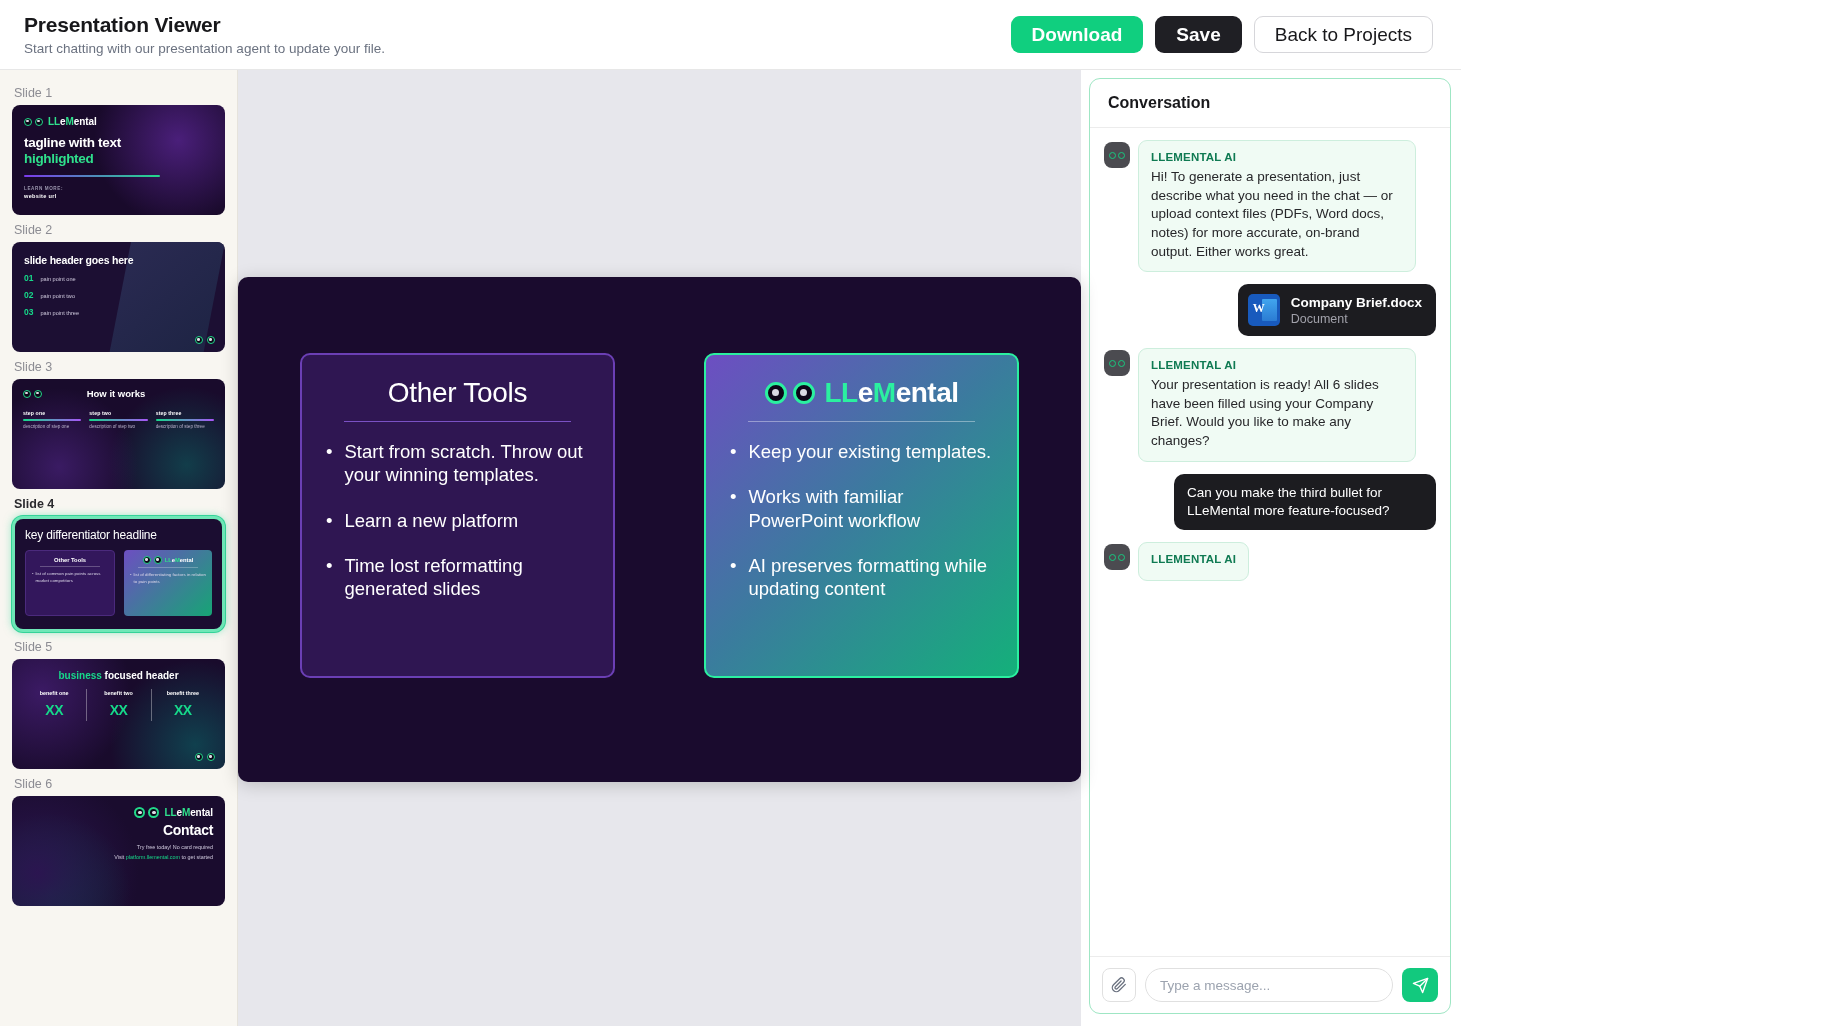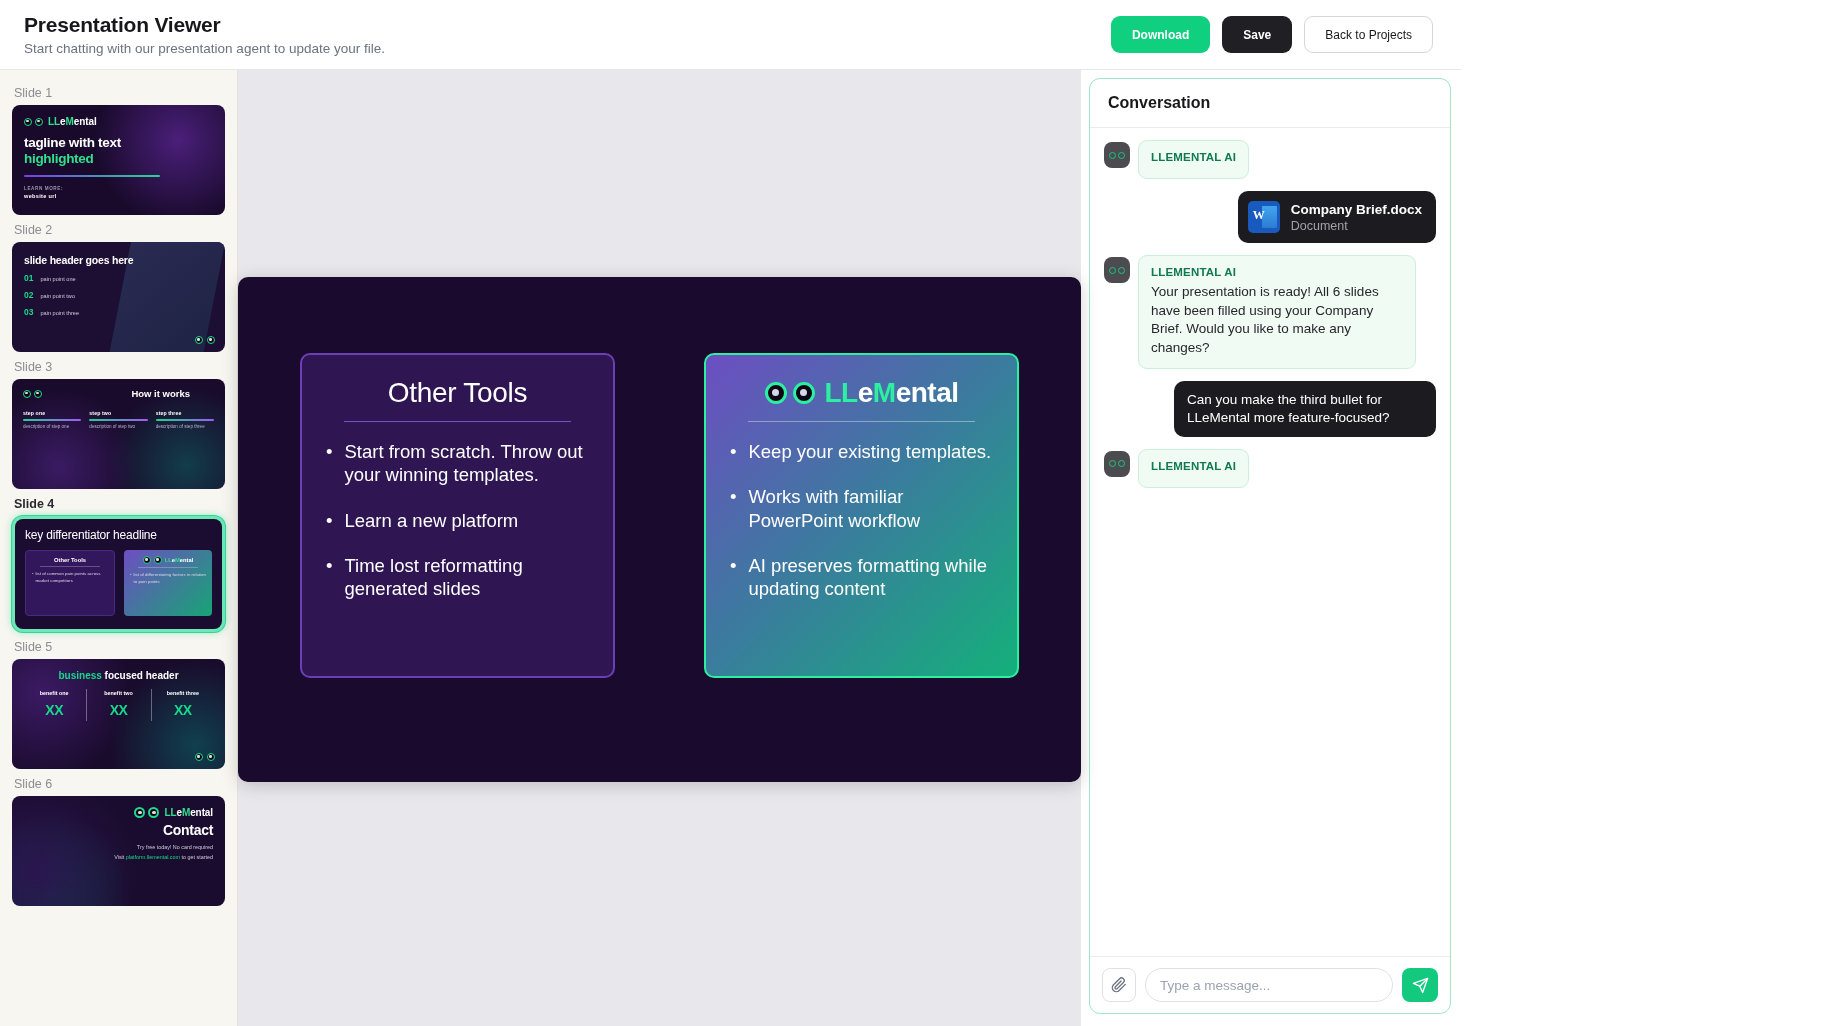--- a/index.html
+++ b/index.html
@@ -17,21 +17,21 @@
     background:#ffffff;
     display:flex; align-items:center; justify-content:space-between;
     padding: 0 28px 0 24px;
     border-bottom: 1px solid #e7e7e7;
   }
   .hdr-left { display:flex; flex-direction:column; gap:4px; }
   .hdr-title { font-size: 21px; font-weight: 700; color:#18181b; letter-spacing:-0.2px; }
   .hdr-sub { font-size: 13.5px; color:#6b7280; }
   .hdr-right { display:flex; align-items:center; gap:12px; }
   .btn {
-    height: 37px; border-radius: 9px; font-size: 12px; font-weight: 700;
+    height: 37px; border-radius: 9px; font-size: 19px; font-weight: 700;
     display:flex; align-items:center; justify-content:center; cursor:pointer;
     padding: 0 20px; border: 1px solid transparent; white-space:nowrap;
   }
   .btn-download { background:#10cf7f; color:#ffffff; }
   .btn-save { background:#1f1f24; color:#ffffff; }
   .btn-back { background:#ffffff; color:#18181b; border:1px solid #d6d6da; font-weight:500; }
 
   
   .body { flex:1; display:flex; min-height:0; }
 
@@ -77,21 +77,21 @@
     background:linear-gradient(135deg,#2a2a52,#1e2444); transform:skewX(-11deg); transform-origin:top left; }
   .t2-h { position:relative; font-size:10.5px; font-weight:800; color:#ffffff; letter-spacing:-0.2px; }
   .t2-row { position:relative; display:flex; align-items:baseline; gap:7px; margin-top:7px; }
   .t2-num { font-size:8.5px; font-weight:800; color:#16d98a; }
   .t2-txt { font-size:5.6px; color:#cfc9dd; }
   .t-eyes-br { position:absolute; right:10px; bottom:8px; display:flex; gap:4px; }
 
   
   .t3 { background: radial-gradient(circle at 22% 80%, #3a1b63 0%, rgba(58,27,99,0) 42%), radial-gradient(circle at 82% 78%, #123d4a 0%, rgba(18,61,74,0) 40%), #190b2c; padding:9px 11px; }
   .t3-top { display:flex; align-items:center; }
-  .t3-title { flex:1; text-align:right; font-size:9.5px; font-weight:800; color:#ffffff; margin-right:24px; }
+  .t3-title { flex:1; text-align:center; font-size:9.5px; font-weight:800; color:#ffffff; margin-right:24px; }
   .t3-cols { display:flex; gap:8px; margin-top:11px; }
   .t3-col { flex:1; }
   .t3-step { font-size:5.2px; font-weight:800; color:#ffffff; letter-spacing:.1px; }
   .t3-bar { height:1.6px; margin:3px 0 3.5px; background:linear-gradient(90deg,#16d98a,#a855f7); border-radius:2px; }
   .t3-desc { font-size:4.6px; color:#b9b2cb; }
 
   
   .t4 { background:#1b0d31; padding:9px 10px; }
   .t4-h { font-size:12px; font-weight:400; color:#ffffff; letter-spacing:-0.2px; }
   .t4-cards { display:flex; gap:9px; margin-top:8px; }
@@ -404,20 +404,21 @@
         <div class="chat-head">Conversation</div>
         <div class="chat-body">
 
           <div class="msg">
             <div class="avatar">
                 <i class="aeye"></i>
                 <i class="aeye"></i>
               </div>
             <div class="bubble-ai">
               <div class="ai-name">LLEMENTAL AI</div>
+              <div class="ai-text">Hi! To generate a presentation, just describe what you need in the chat — or upload context files (PDFs, Word docs, notes) for more accurate, on-brand output. Either works great.</div>
             </div>
           </div>
 
           <div class="msg user">
             <div class="filecard">
               <div class="word-ico">
                   <span class="sheet"></span>
                   <span class="w">W</span>
                 </div>
               <div>

